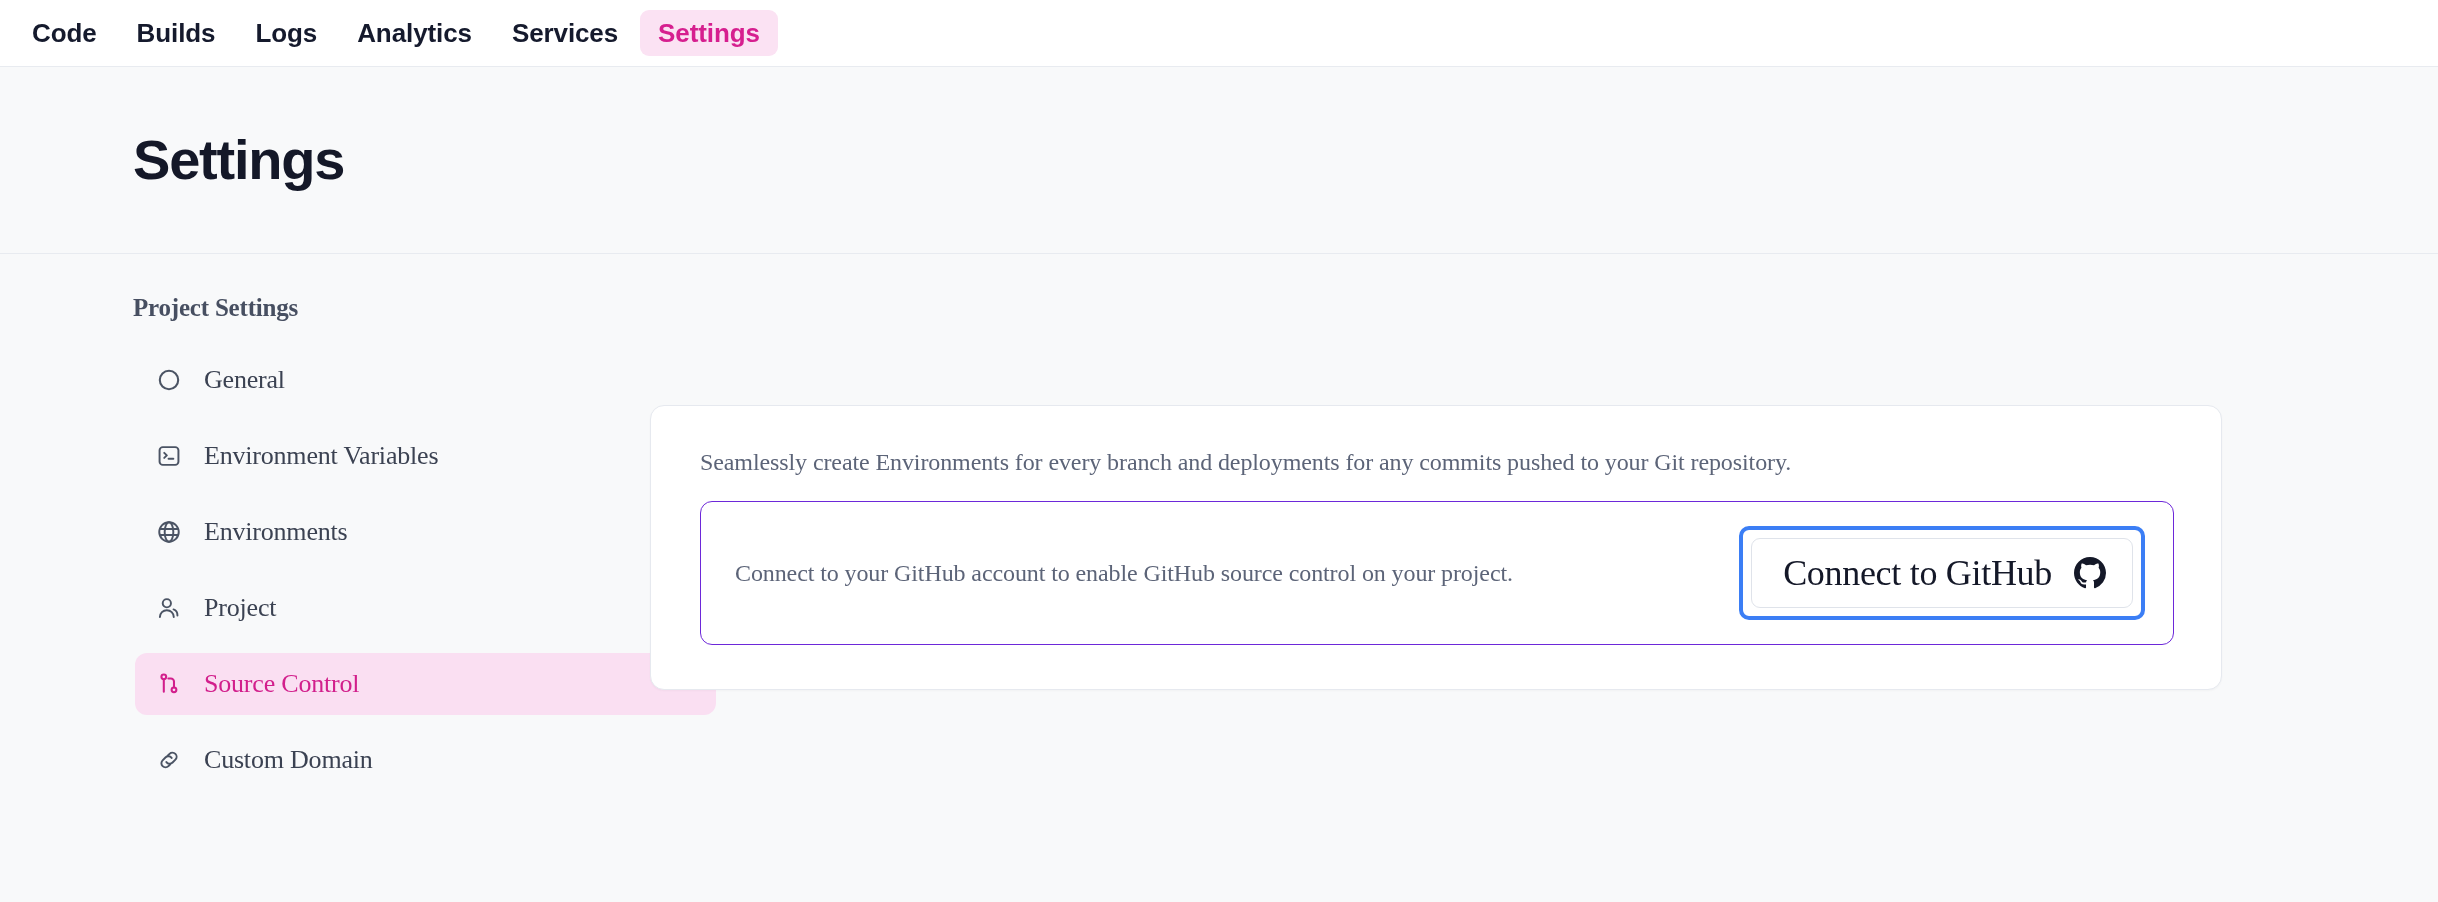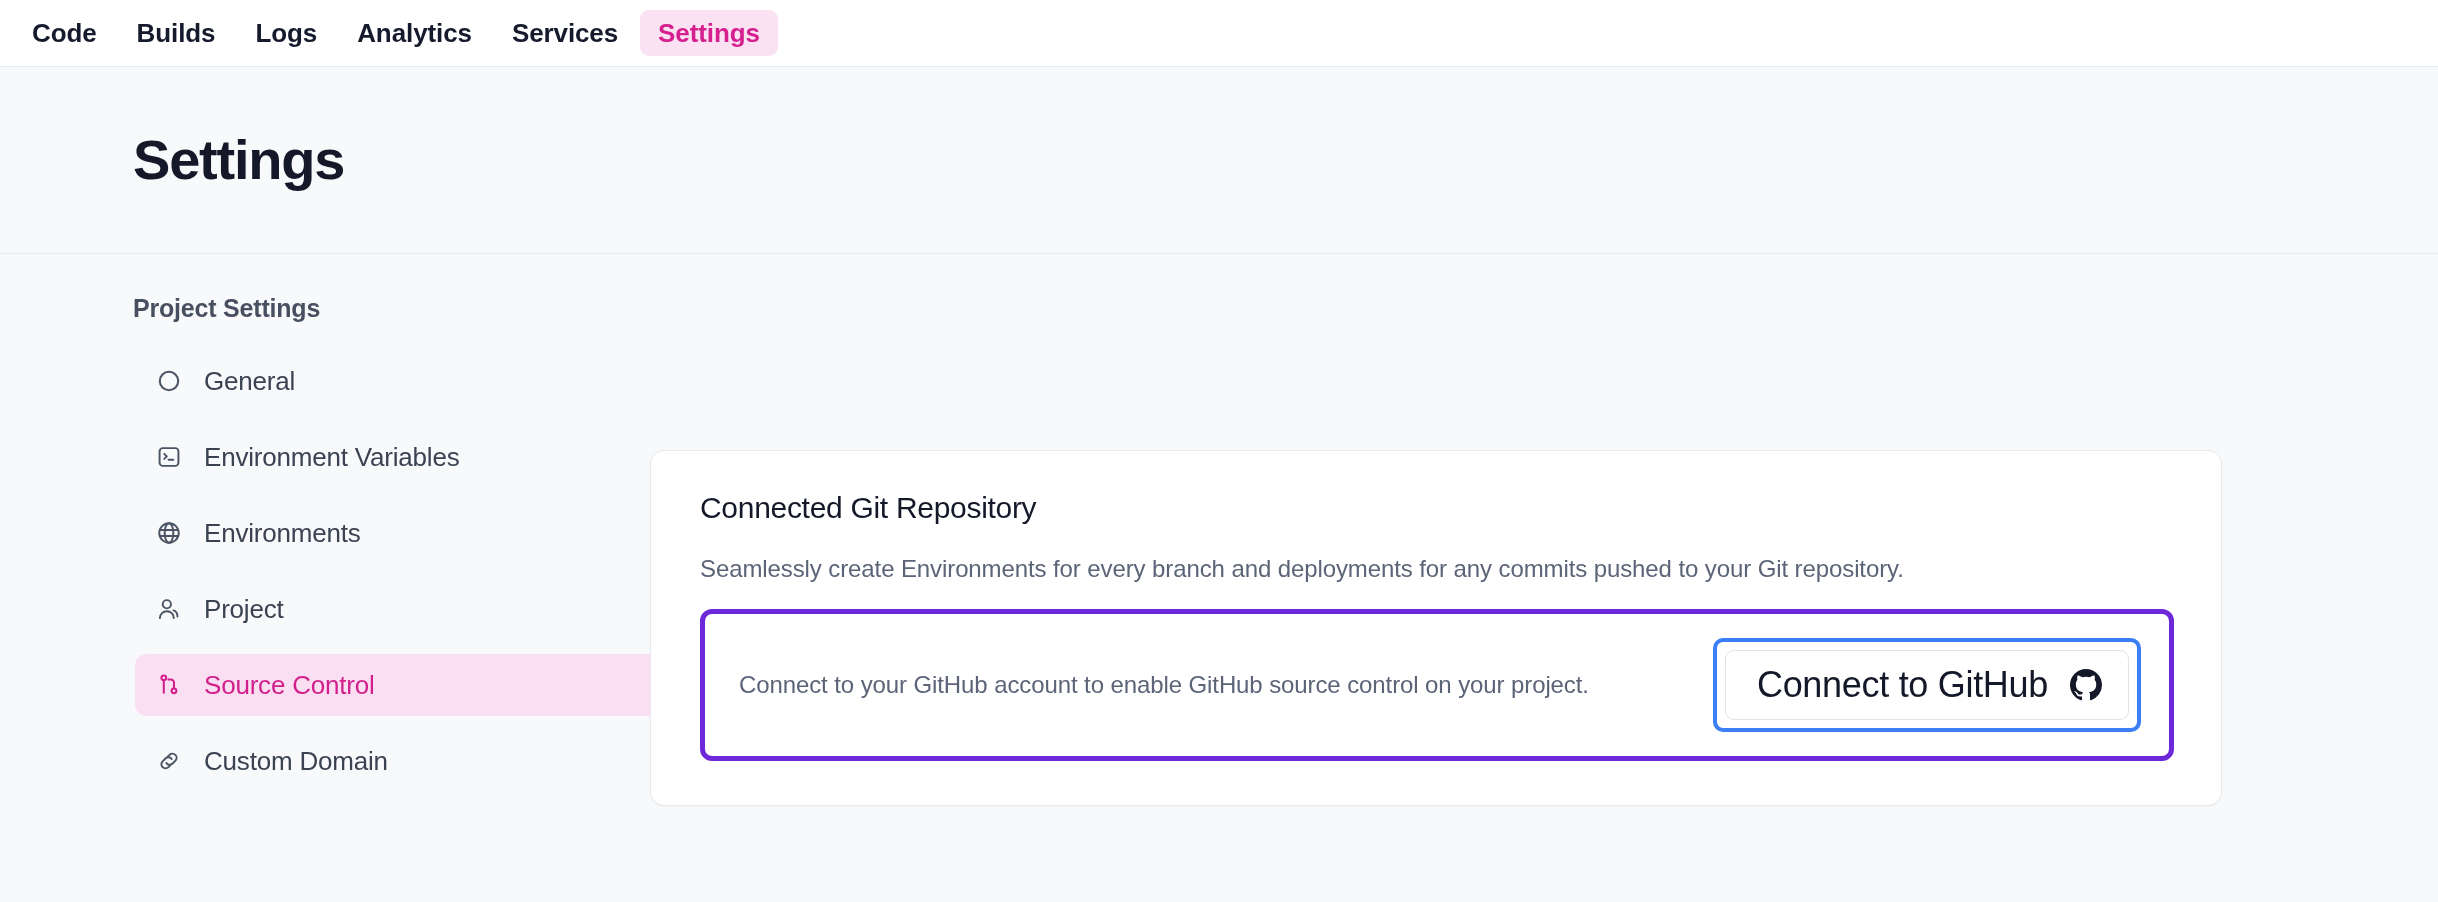--- a/index.html
+++ b/index.html
@@ -54,21 +54,22 @@
     font-size: 56px;
     font-weight: 700;
     color: #141828;
     letter-spacing: -1.2px;
     line-height: 1;
   }
 
   
   .layout {
     display: flex;
-    align-items: flex-end;
+    align-items: center;
+    font-family: Liberation Serif, serif;
   }
 
   
   .sidebar {
     width: 650px;
     flex: 0 0 650px;
     padding-top: 40px;
   }
   .sidebar-heading {
     font-size: 25px;
@@ -139,21 +140,21 @@
   }
   .card-desc {
     font-size: 24px;
     color: #5c6478;
     letter-spacing: -0.1px;
     line-height: 1.2;
     margin-bottom: 25px;
   }
 
   .panel {
-    border: 5px solid #6d28d9;
+    border: 1px solid #6d28d9;
     border-radius: 12px;
     padding: 24px 28px 24px 34px;
     display: flex;
     align-items: center;
     justify-content: space-between;
     gap: 30px;
     min-height: 97px;
   }
   .panel-text {
     font-size: 24px;
@@ -283,21 +284,20 @@
         </span>
         <span class="label">Custom Domain</span>
       </li>
 
     </ul>
   </aside>
 
   <main class="main">
 
     <section class="card">
-      <h3 class="card-title">Connected Git Repository</h3>
       <p class="card-desc">Seamlessly create Environments for every branch and deployments for any commits pushed to your Git repository.</p>
 
       <div class="panel">
         <p class="panel-text">Connect to your GitHub account to enable GitHub source control on your project.</p>
 
         <div class="focusring">
           <button class="gh-button">
             <span class="gh-label">Connect to GitHub</span>
             <span class="gh-icon">
               <svg width="32" height="32" viewBox="0 0 16 16" fill="currentColor">

